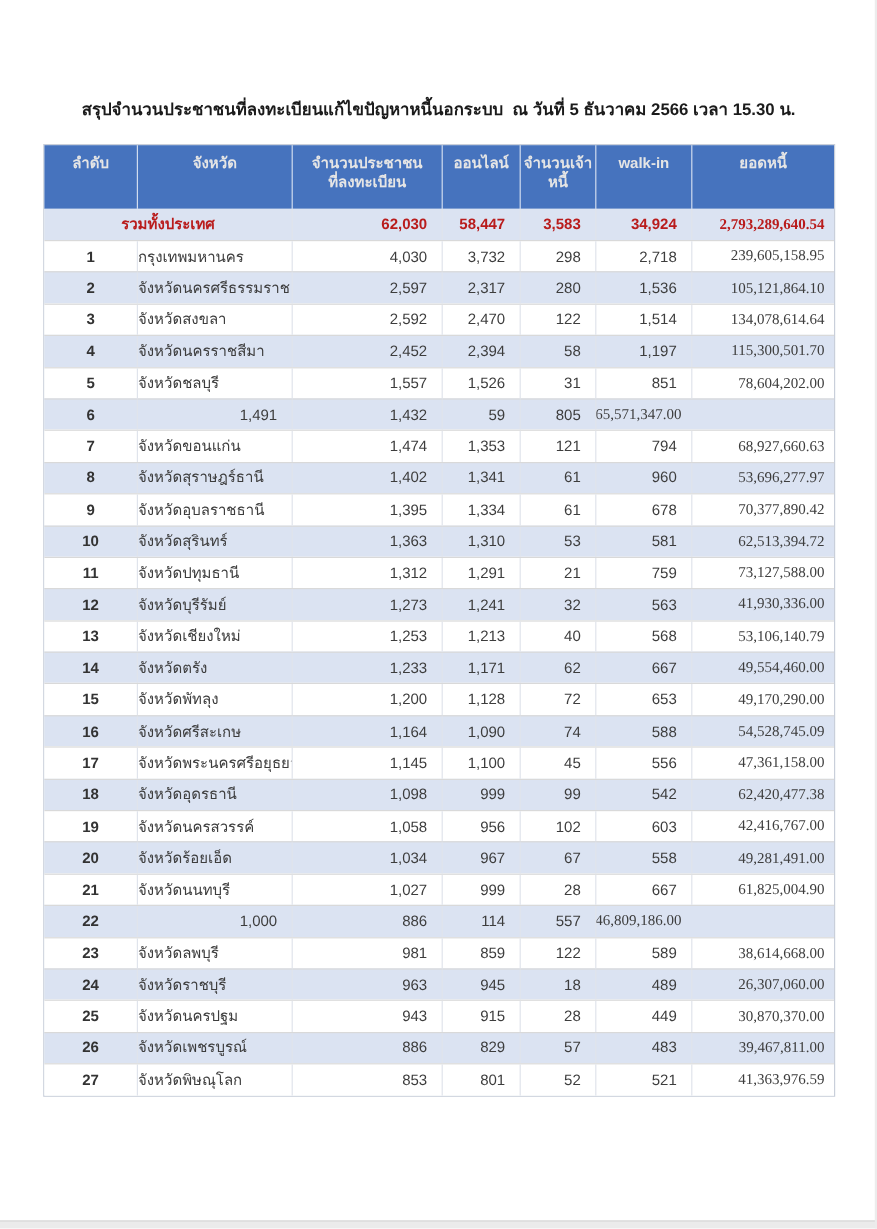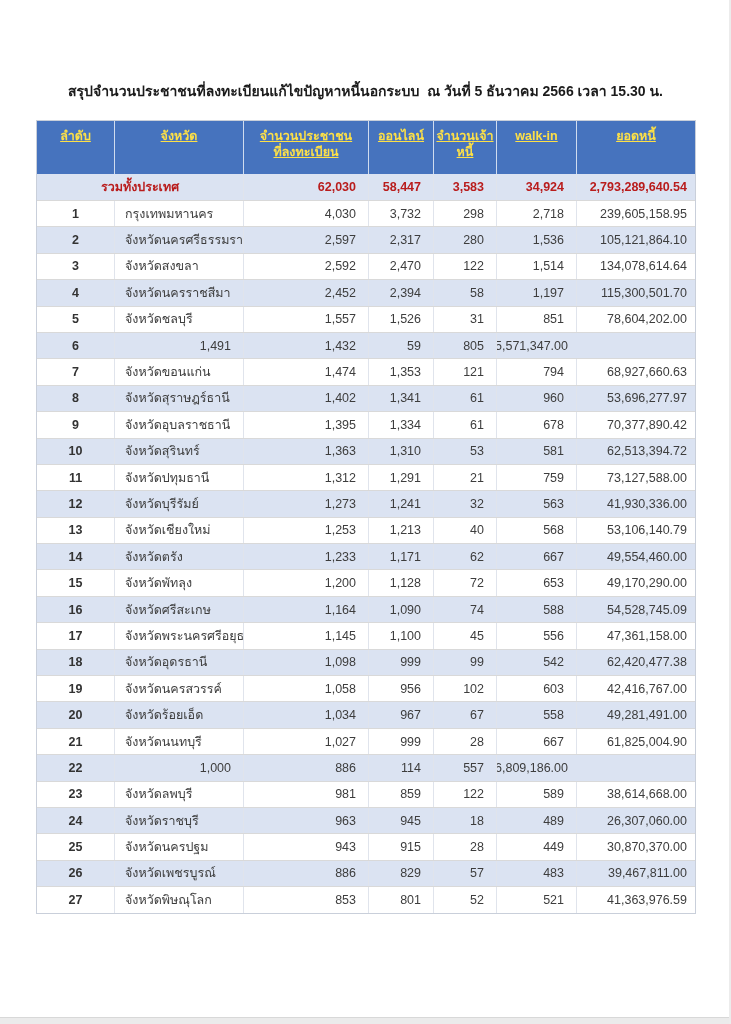--- a/index.html
+++ b/index.html
@@ -16,40 +16,40 @@
     white-space:pre-wrap;
   }
   .table {
     position:absolute; left:36px; top:120px; width:660px;
     border:1px solid #c9cfda; background:#fff;
     font-size:12.5px;
   }
   .grid7 { display:grid; grid-template-columns:77px 129px 125px 65px 63px 80px 119px; }
   .grid6 { display:grid; grid-template-columns:206px 125px 65px 63px 80px 119px; }
   .thead {
-    background:#4673be; color:#fde047; font-weight:700; height:53px;text-decoration:underline;
+    background:#4673be; color:#e5e5e5; font-weight:700; height:53px;
   }
   .thead .hcell {
     display:flex; flex-direction:column; align-items:center; justify-content:flex-start;
     padding-top:7px; line-height:1.3; text-align:center;
     border-left:1px solid rgba(255,255,255,0.75);
   }
   .thead .hcell:first-child { border-left:none; }
   .trow { height:26.4px; border-top:1px solid #d9d9d9; background:#ffffff; }
   .trow.shaded { background:#dbe3f2; }
   .trow.total { background:#dbe3f2; font-weight:700; color:#b91c1c; height:26px; border-top:none; }
   .cell {
     display:flex; align-items:center; overflow:hidden; white-space:nowrap;
     border-left:1px solid #e0e4ec; height:100%;
   }
   .cell:first-child { border-left:none; }
   .c-center { justify-content:center; }
-  .c-left   { justify-content:flex-start; padding-left:10px; }
+  .c-left   { justify-content:flex-start; }
   .c-right  { justify-content:flex-end; padding-right:12px; }
-  .c-money  { justify-content:flex-end; padding-right:8px; }
+  .c-money  { justify-content:flex-end; padding-right:8px;font-family:Liberation Serif, serif; }
   .rank { font-weight:600; color:#333333; }
   .page-bottom-edge {
     position:absolute; left:0; top:1017px; width:731px; height:7px;
     background:#ebebeb; border-top:1px solid #d8d8d8;
   }
   .page-right-edge {
     position:absolute; right:0; top:0; width:2px; height:1024px; background:#ececec;
   }
 </style>
 </head>

